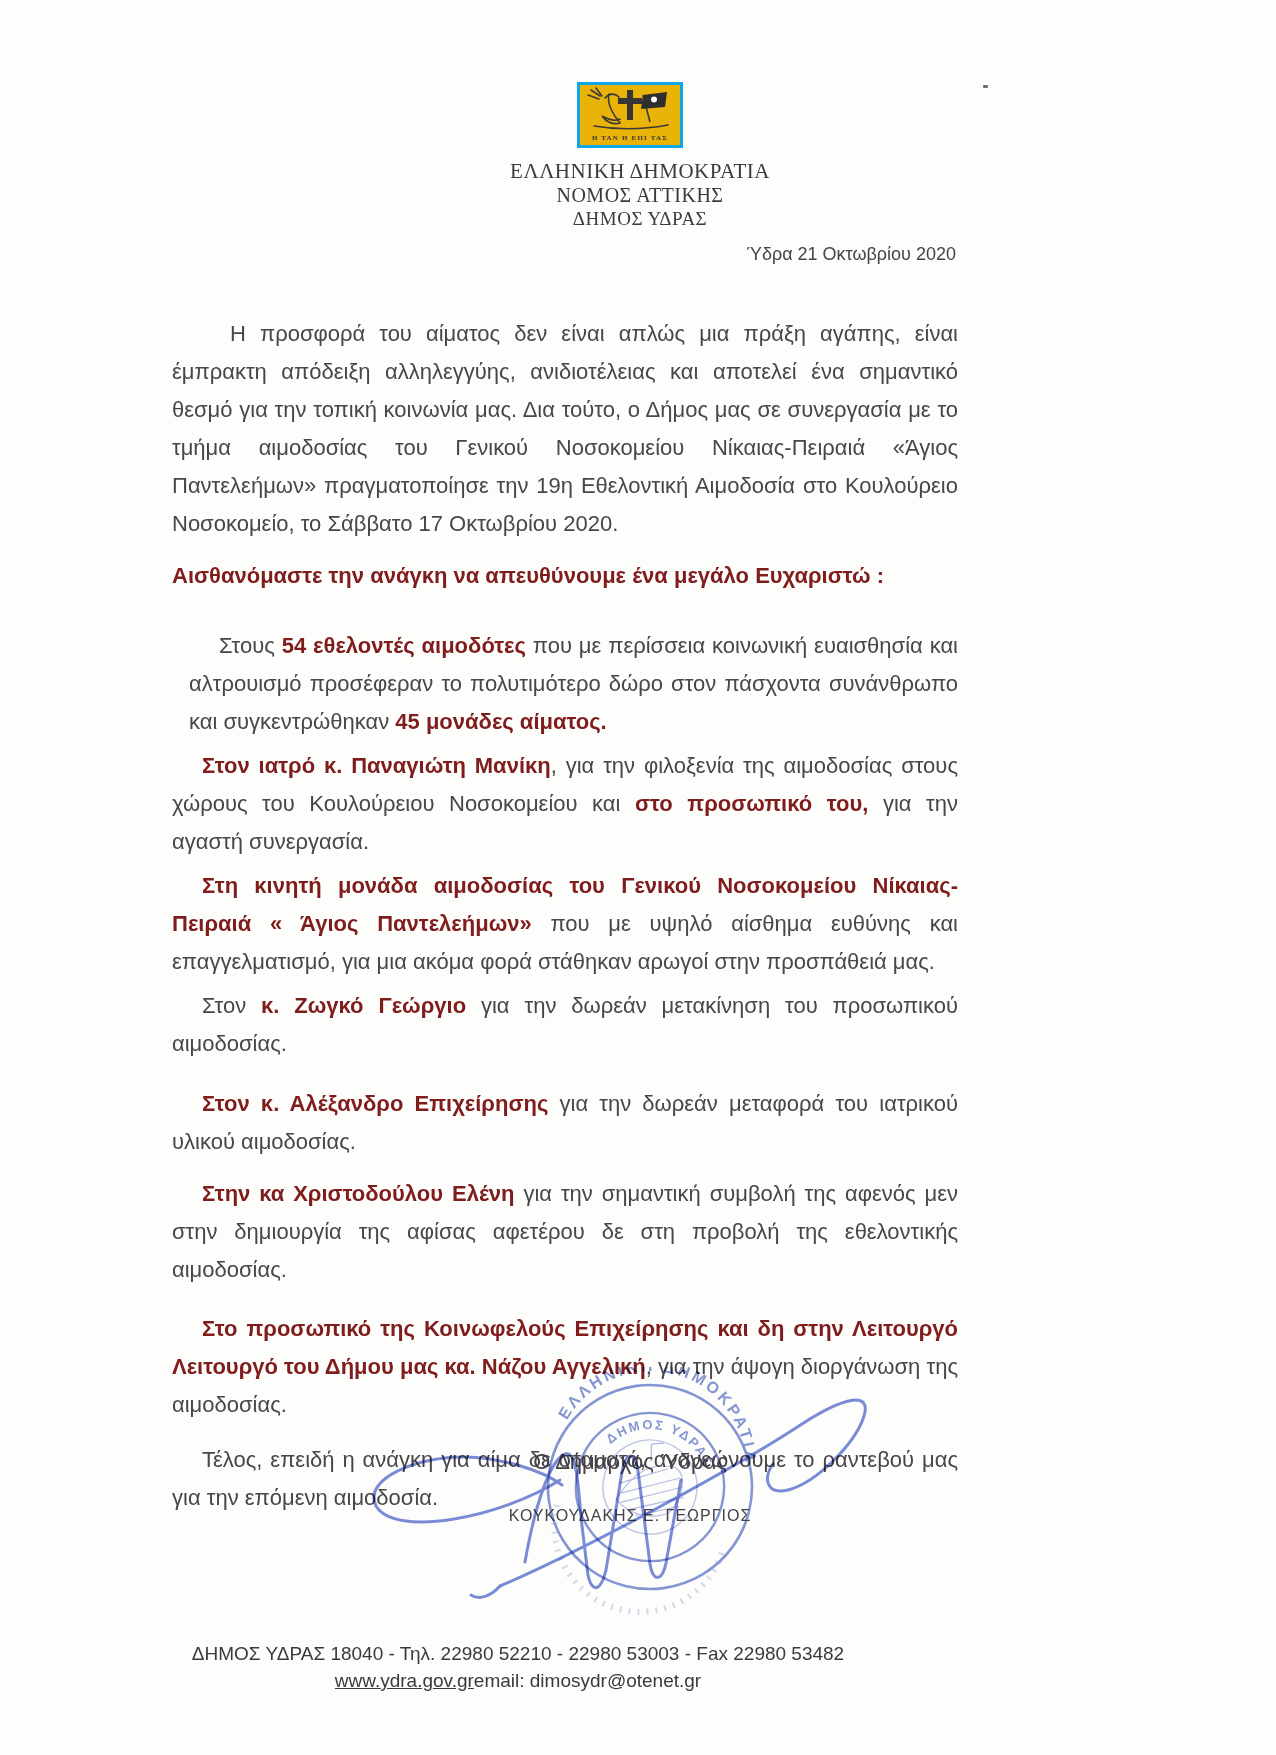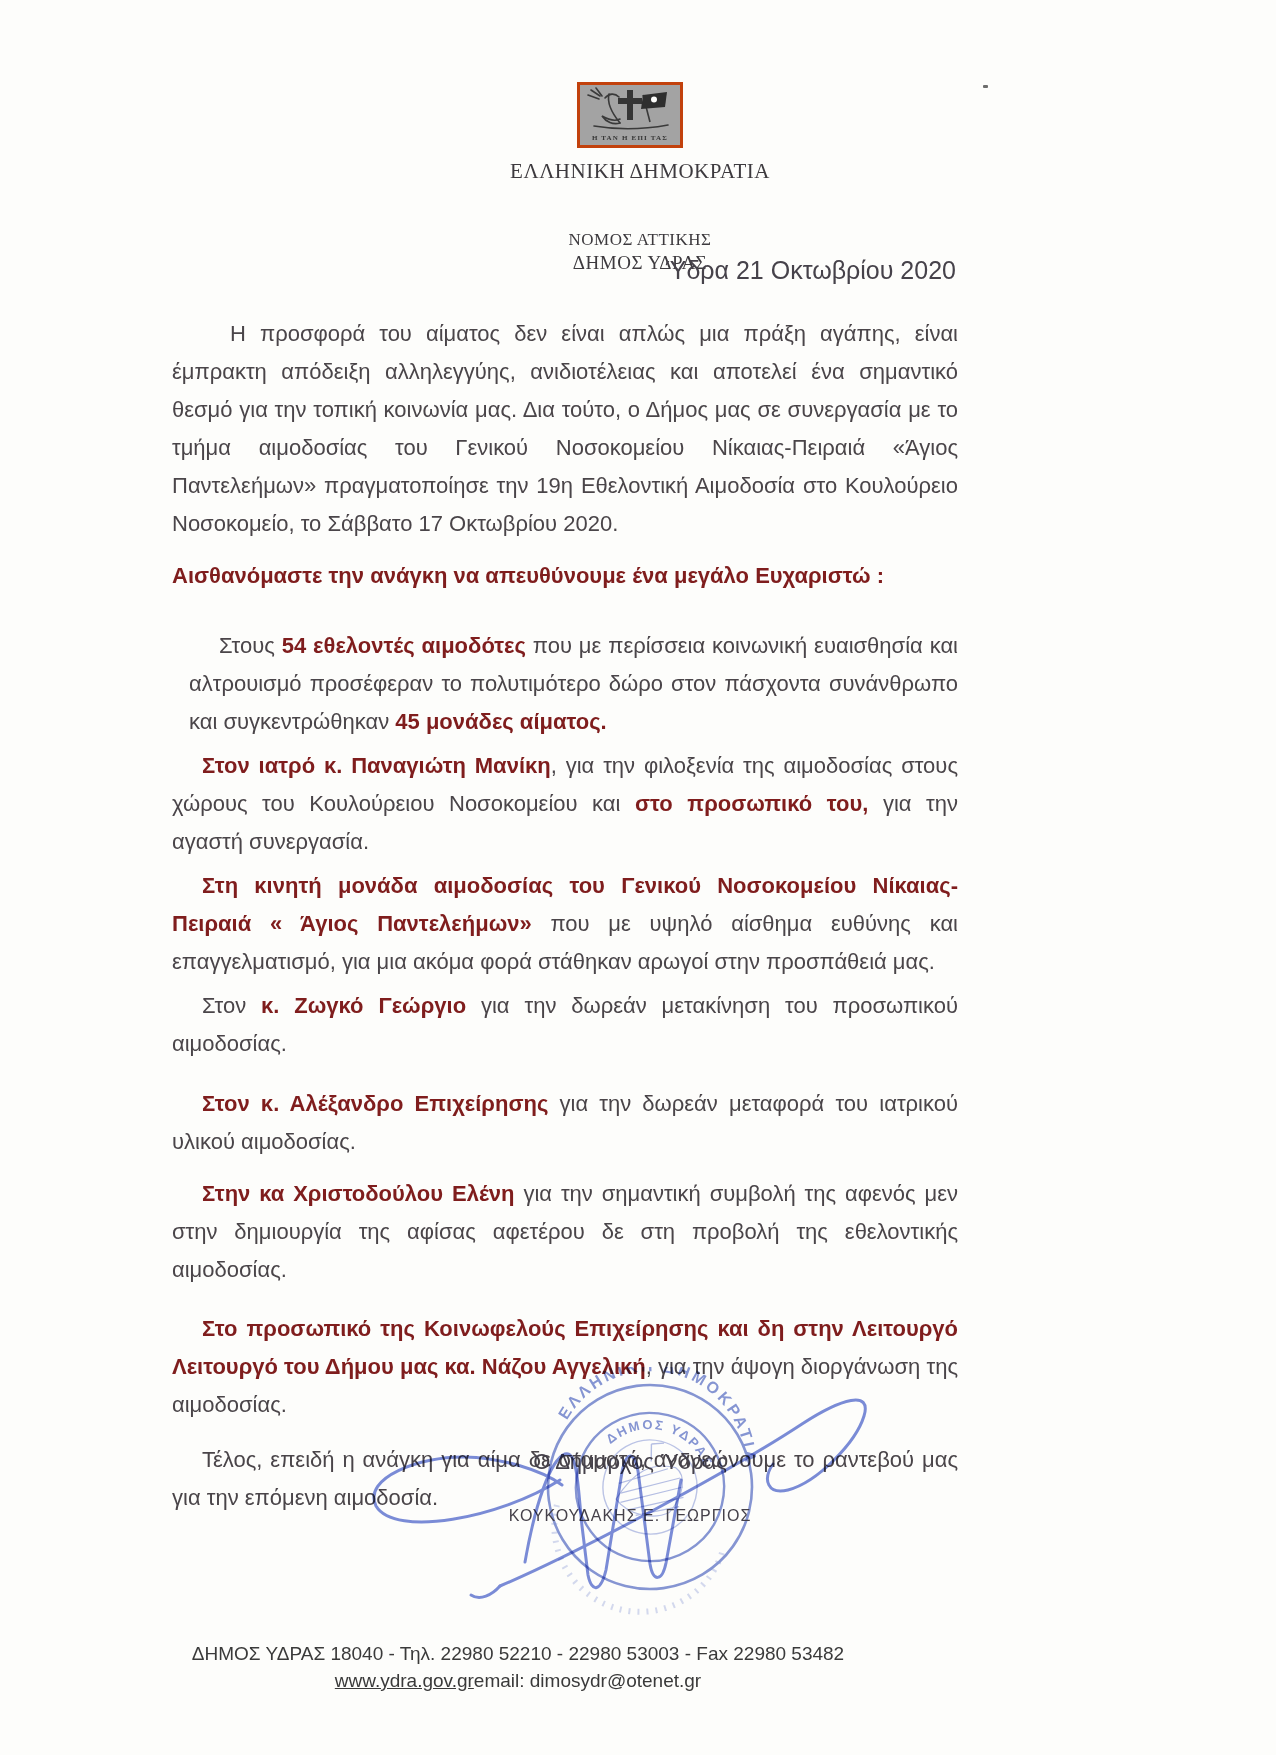--- a/index.html
+++ b/index.html
@@ -8,37 +8,37 @@
     width:1276px;height:1755px;
     margin:0 auto;
     background:#fdfdfb;
     overflow:hidden;
     font-family:"Liberation Sans",sans-serif;
     color:#4a4549;
   }
   
   .emblem-box{
     position:absolute;left:577px;top:82px;width:106px;height:66px;
-    border:3px solid #c2410c;box-sizing:border-box;background:#a3a3a3;
+    border:3px solid #0ea5e9;box-sizing:border-box;background:#eab308;
   }
   .header-lines{
     position:absolute;left:445px;top:158px;width:390px;
     text-align:center;font-family:"Liberation Serif",serif;color:#3d3a3e;
   }
   .header-lines .l1{font-size:21px;line-height:26px;letter-spacing:.5px;}
-  .header-lines .l2{font-size:17px;line-height:23px;letter-spacing:.5px;margin-top:44px;}
+  .header-lines .l2{font-size:20px;line-height:23px;letter-spacing:.5px;}
   .header-lines .l3{font-size:19px;line-height:23px;letter-spacing:.5px;}
   .scan-speck{
     position:absolute;left:983px;top:85px;width:5px;height:3px;
     background:#4a4a4a;opacity:.8;border-radius:1px;
   }
   
   .date-line{
-    position:absolute;top:256px;right:320px;
-    font-size:25px;color:#46424a;
+    position:absolute;top:244px;right:320px;
+    font-size:18px;color:#46424a;
   }
   
   .letter-body{
     position:absolute;left:172px;top:315px;width:786px;
     font-size:22px;line-height:38px;text-align:justify;
   }
   .letter-body p{margin:0;text-indent:30px;}
   .letter-body p.first{text-indent:58px;}
   .letter-body p.heading{text-indent:0;font-weight:700;}
   .letter-body b{font-weight:700;color:#7f1d1d;}

